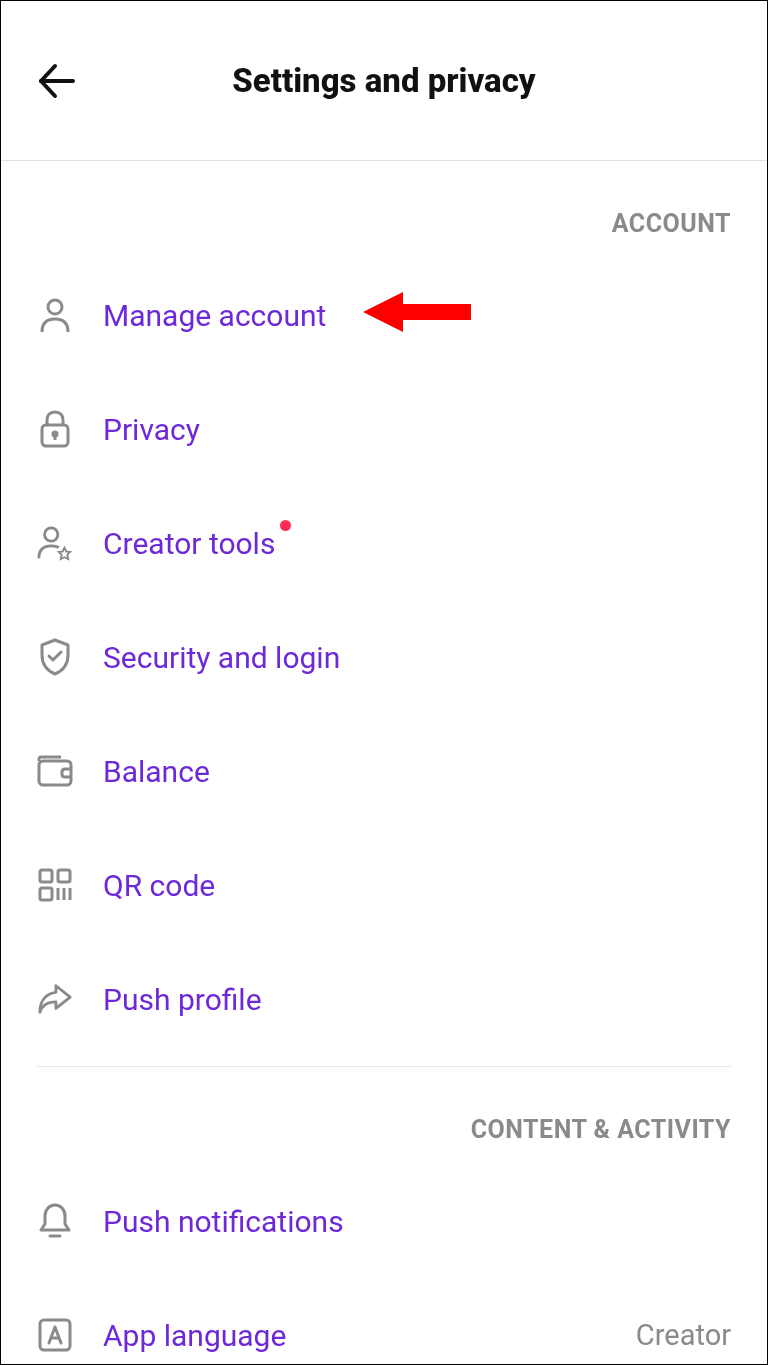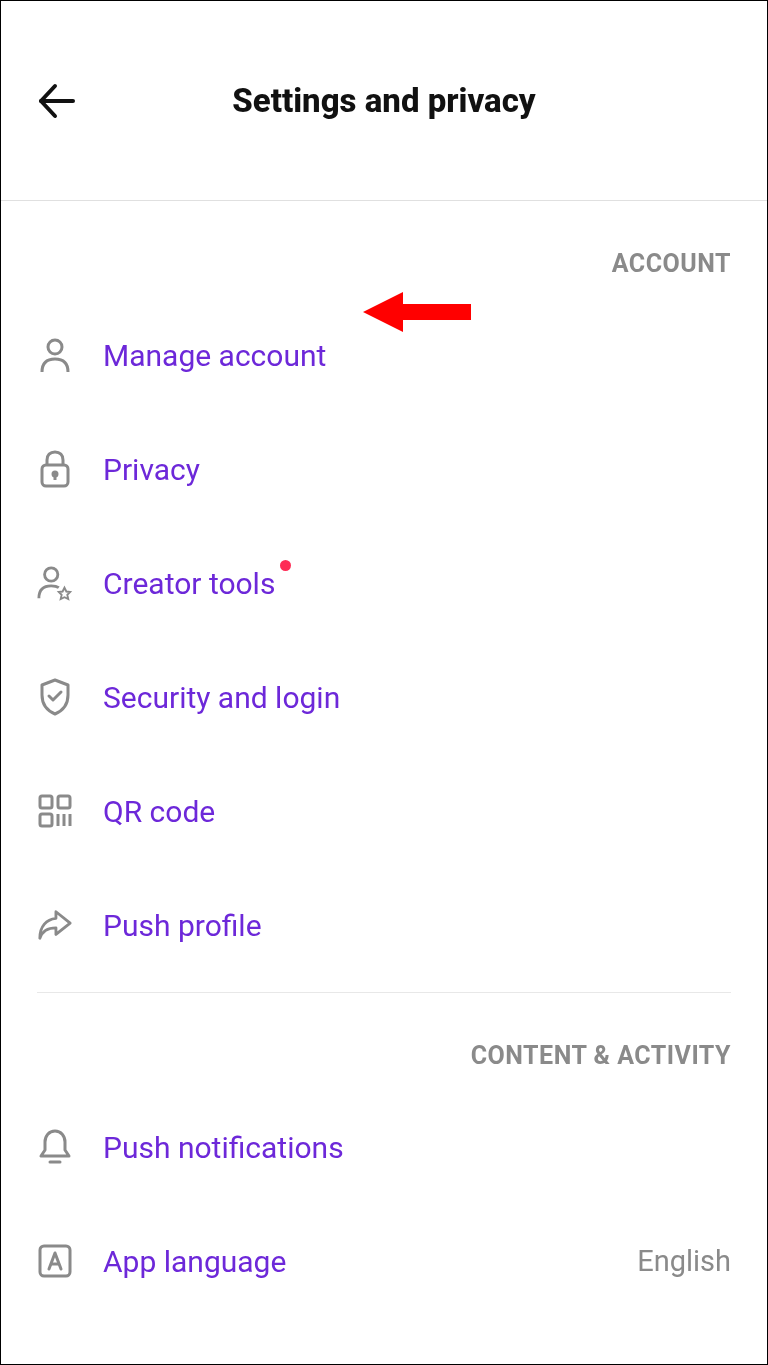--- a/index.html
+++ b/index.html
@@ -12,21 +12,21 @@
       background: #fff;
       width: 768px;
       height: 1365px;
       position: relative;
       border: 1px solid #000;
     }
     .header {
       display: flex;
       align-items: center;
       padding: 0 30px;
-      height: 200px;
+      height: 160px;
       border-bottom: 1px solid #e0e0e0;
       position: relative;
     }
     .back-btn {
       position: absolute;
       left: 34px;
       top: 50%;
       transform: translateY(-50%);
       cursor: pointer;
     }
@@ -154,20 +154,30 @@
   <div class="list-item">
     <div class="item-icon">
       <svg width="34" height="38" viewBox="0 0 34 38" fill="none" stroke="#8a8a8a" stroke-width="3" stroke-linejoin="round">
         <path d="M17 2 L30 7 L30 17 C30 27 24 33 17 36 C10 33 4 27 4 17 L4 7 Z"></path>
         <path d="M11 18 L15 22 L23 14" stroke-linecap="round"></path>
       </svg>
     </div>
     <div class="item-label">Security and login</div>
   </div>
 
+  <div class="list-item">
+    <div class="item-icon">
+      <svg width="36" height="32" viewBox="0 0 36 32" fill="none" stroke="#8a8a8a" stroke-width="3">
+        <rect x="2" y="6" width="32" height="24" rx="4"></rect>
+        <path d="M2 6 L2 4 C2 2.5 3 2 4 2 L24 2"></path>
+        <path d="M34 14 L28 14 C26 14 25 15 25 17 L25 19 C25 21 26 22 28 22 L34 22"></path>
+      </svg>
+    </div>
+    <div class="item-label">Balance</div>
+  </div>
 
   <div class="list-item">
     <div class="item-icon">
       <svg width="34" height="34" viewBox="0 0 34 34" fill="none" stroke="#8a8a8a" stroke-width="3">
         <rect x="2" y="2" width="12" height="12" rx="2"></rect>
         <rect x="20" y="2" width="12" height="12" rx="2"></rect>
         <rect x="2" y="20" width="12" height="12" rx="2"></rect>
         <line x1="20" y1="20" x2="20" y2="32"></line>
         <line x1="26" y1="20" x2="26" y2="32"></line>
         <line x1="32" y1="20" x2="32" y2="32"></line>
@@ -201,21 +211,21 @@
 
   <div class="list-item">
     <div class="item-icon">
       <svg width="36" height="36" viewBox="0 0 36 36" fill="none" stroke="#8a8a8a" stroke-width="3" stroke-linejoin="round">
         <rect x="3" y="3" width="30" height="30" rx="4"></rect>
         <path d="M12 26 L18 10 L24 26" stroke-linecap="round"></path>
         <line x1="14" y1="21" x2="22" y2="21"></line>
       </svg>
     </div>
     <div class="item-label">App language</div>
-    <div class="item-value">English</div>
+    <div class="item-value">Creator</div>
   </div>
 
 </div>
 
 <div class="annotation-arrow">
   <svg width="110" height="50" viewBox="0 0 110 50">
     <polygon points="0,25 40,5 40,17 108,17 108,33 40,33 40,45" fill="#ff0000"></polygon>
   </svg>
 </div>
 

